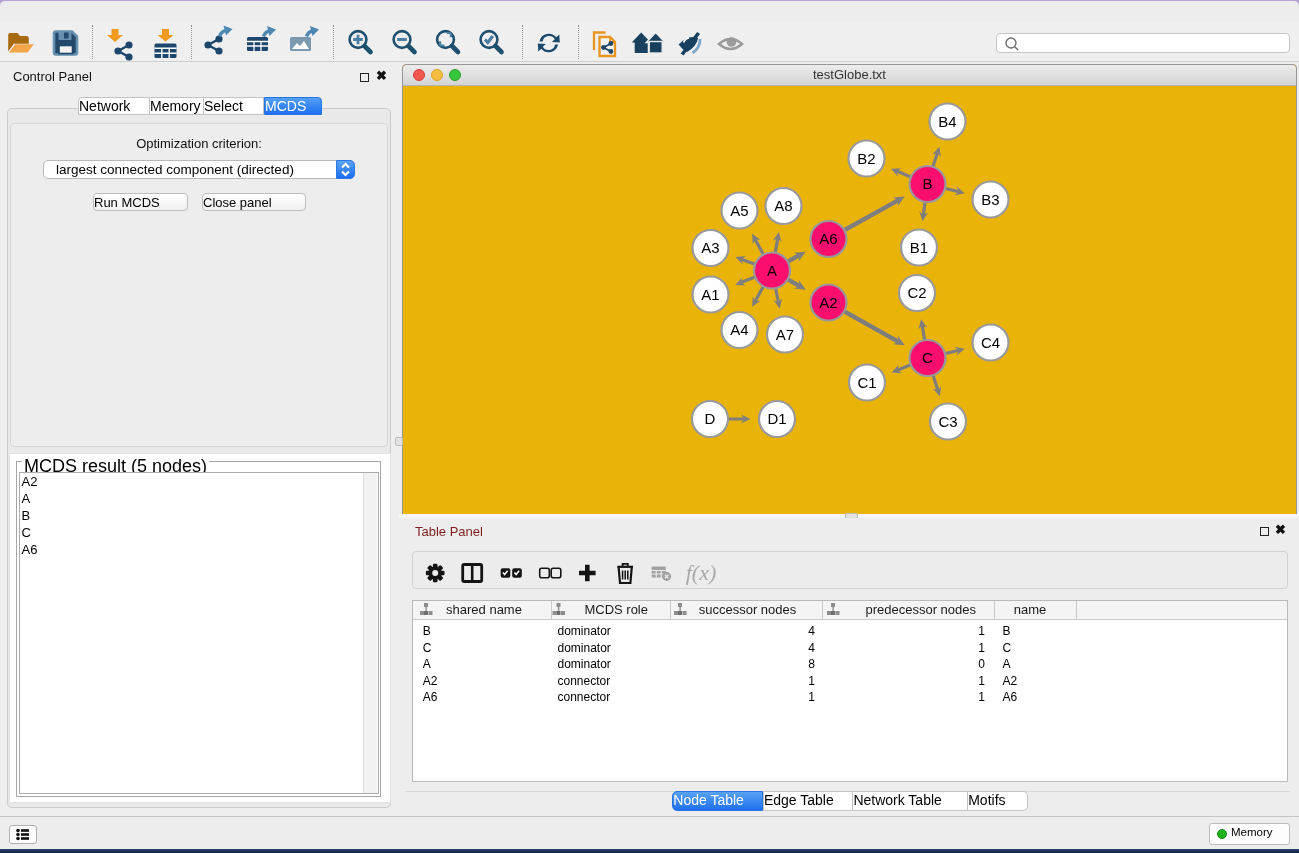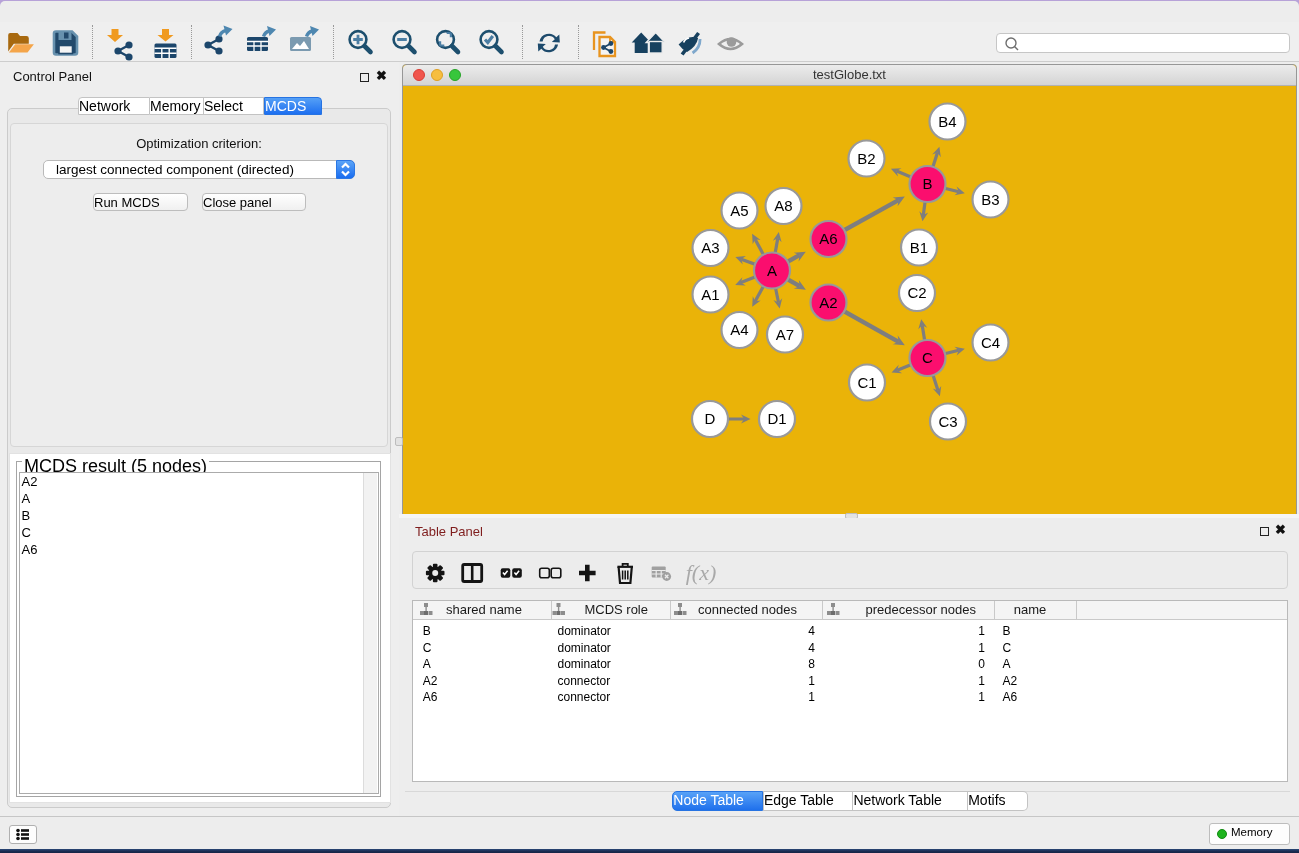--- a/index.html
+++ b/index.html
@@ -337,21 +337,21 @@
     </svg>
           </div>
     <div class="abs" style="left:12.8px;top:81.5px;width:876px;height:182px;background:#fff;border:1px solid #b9b9b9"></div>
     <div class="abs" style="left:13.8px;top:82.5px;width:874px;height:19px;background:#f4f4f4;border-bottom:1px solid #c9c9c9"></div>
     <div class="abs" style="left:151.8px;top:83px;width:526px;height:18px;border-left:1px solid #c9c9c9;border-right:1px solid #c9c9c9"></div>
     <div class="abs" style="left:270.8px;top:83px;width:153.6px;height:18px;border-left:1px solid #c9c9c9;border-right:1px solid #c9c9c9"></div>
     <div class="abs" style="left:594.7px;top:83px;width:0;height:18px;border-left:1px solid #c9c9c9"></div>
     <div id="thead" style="position:absolute;top:83.5px;font-size:13px;color:#1a1a1a">
       <div class="abs" style="left:39px;width:92px;text-align:center">shared name</div>
       <div class="abs" style="left:170px;width:79px;text-align:right">MCDS role</div>
-      <div class="abs" style="left:292px;width:113px;text-align:center">connected nodes</div>
+      <div class="abs" style="left:292px;width:113px;text-align:center">successor nodes</div>
       <div class="abs" style="left:445px;width:132px;text-align:right">predecessor nodes</div>
       <div class="abs" style="left:600px;width:62px;text-align:center">name</div>
     </div>
     <svg class="abs" style="left:0;top:0" width="500" height="100" viewBox="0 0 500 100">
       <g fill="#8d8d8d">
               <g id="oc1">
                 <rect x="25" y="85" width="4" height="4"></rect>
                 <rect x="21" y="93" width="4" height="4"></rect>
                 <rect x="25" y="93" width="4" height="4" fill="#6d6d6d"></rect>
                 <rect x="29.5" y="93" width="4" height="4"></rect>

